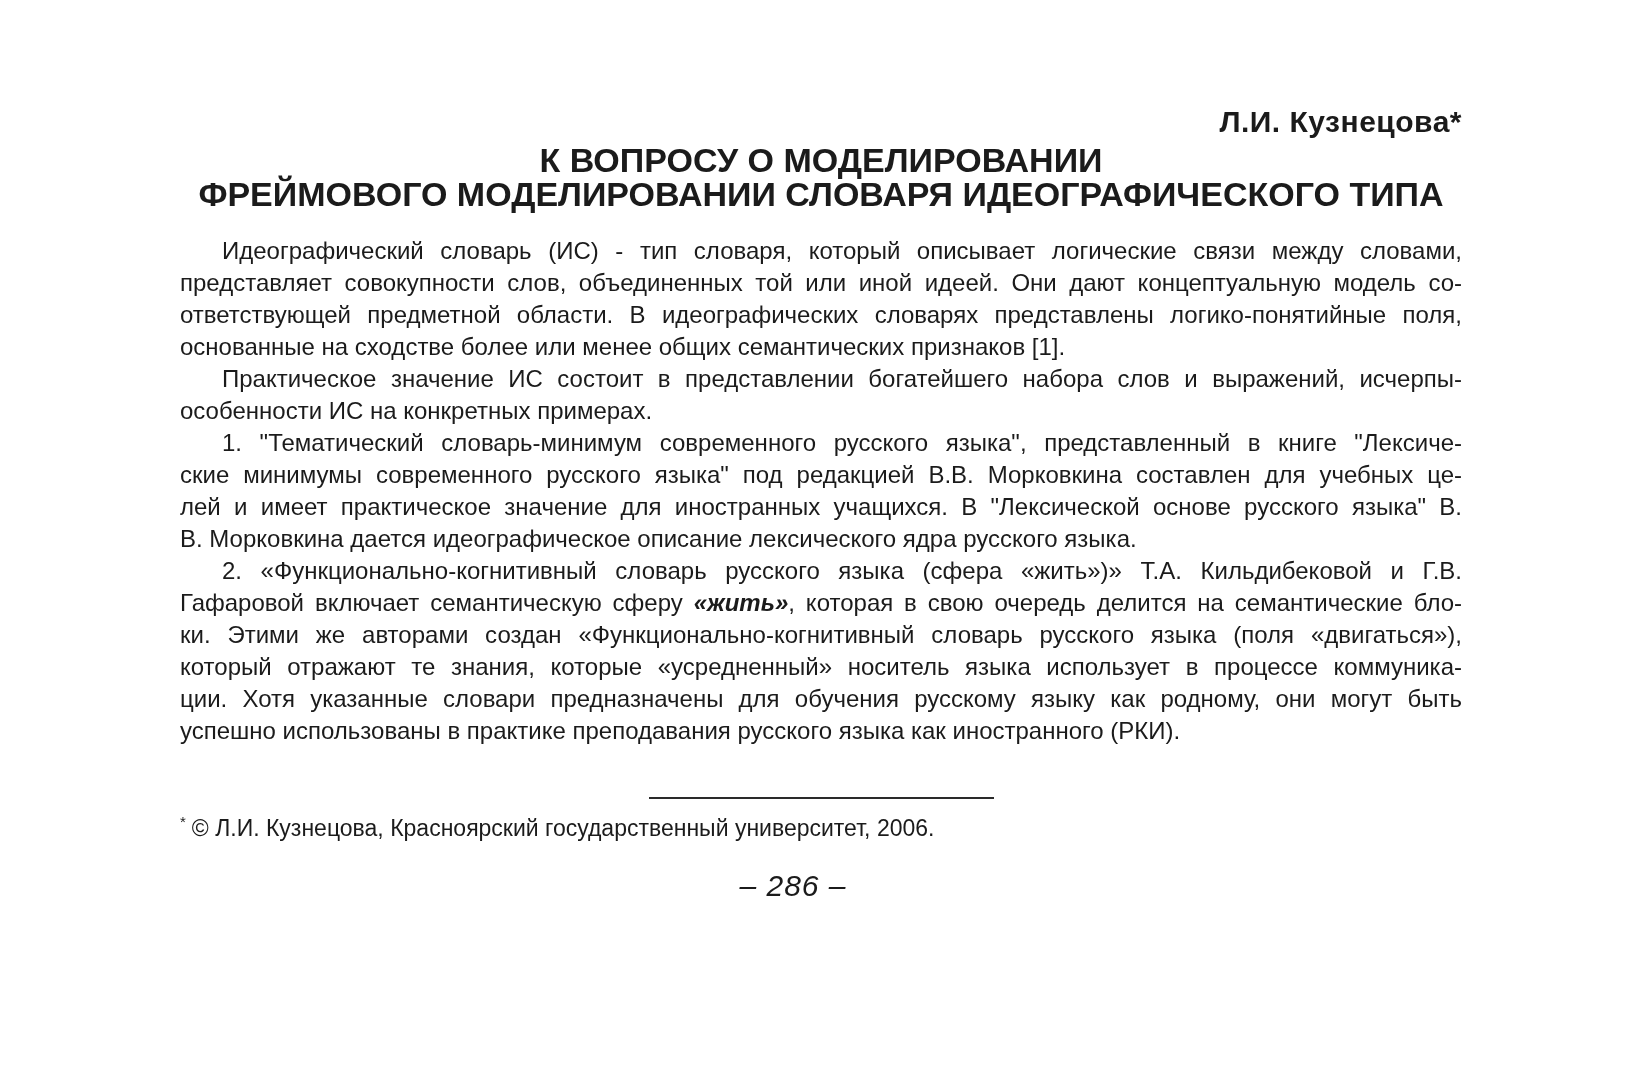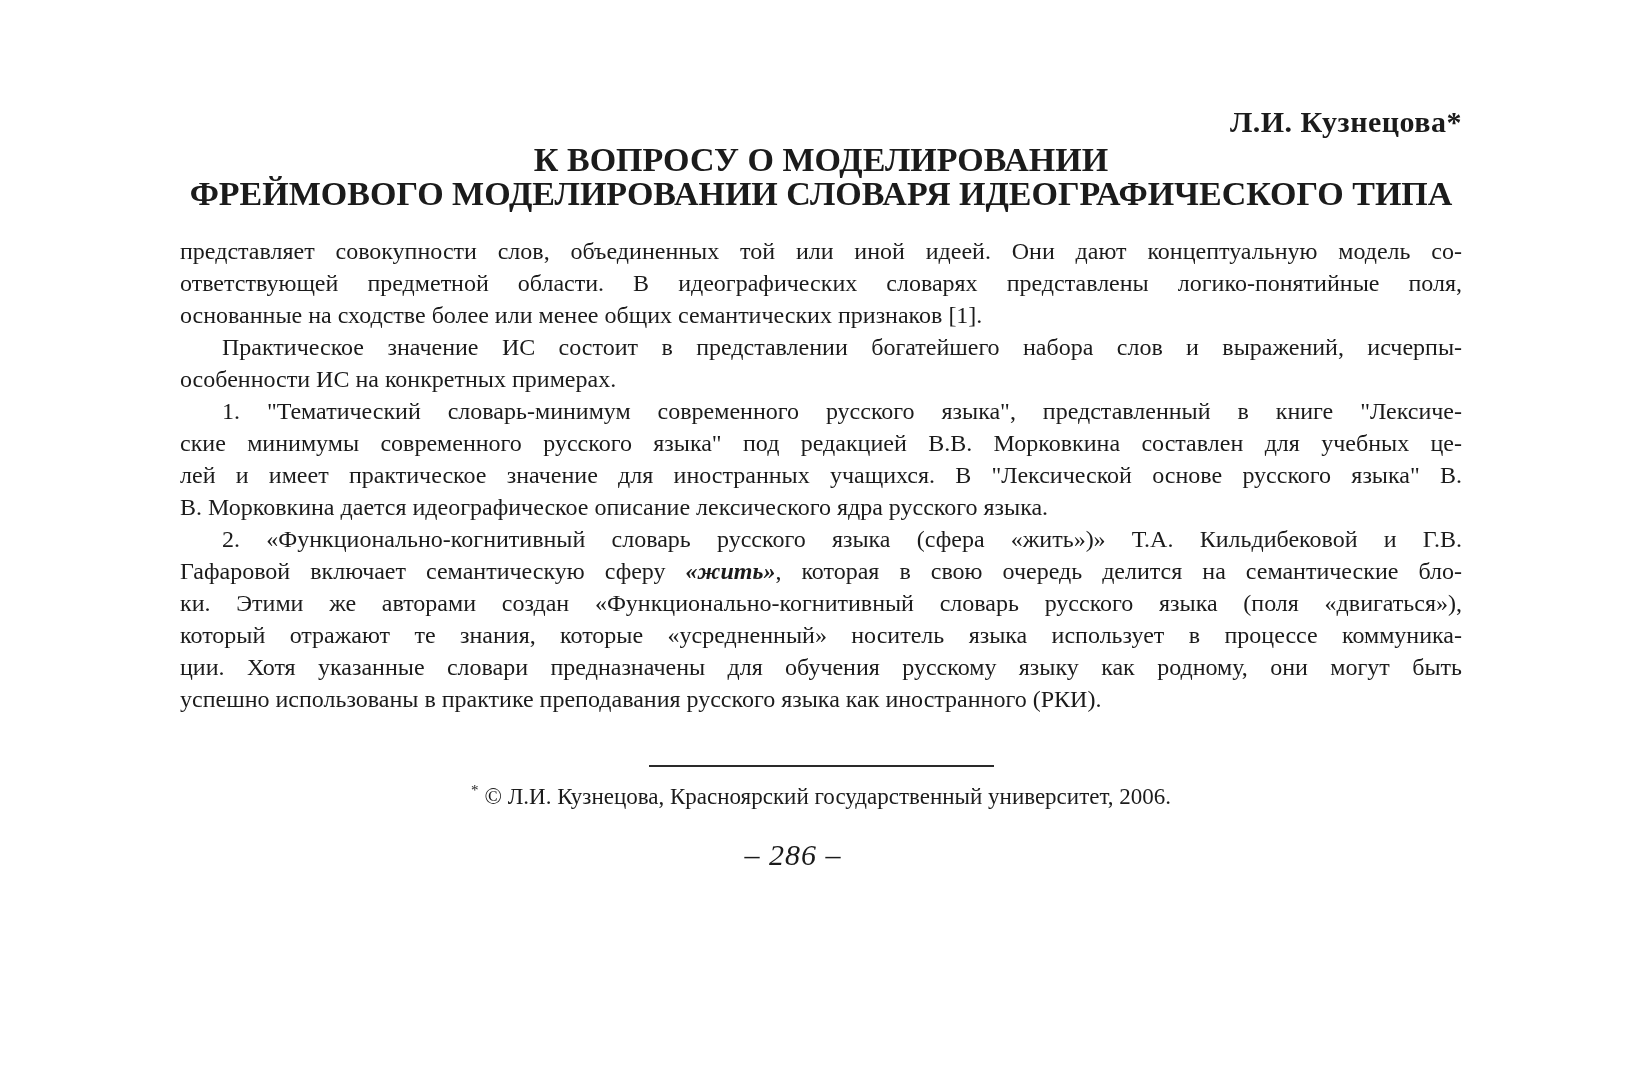--- a/index.html
+++ b/index.html
@@ -6,21 +6,21 @@
     margin: 0;
     padding: 0;
     background: #ffffff;
   }
   .page {
     position: relative;
     width: 1640px;
     height: 1080px;
     background: #ffffff;
     color: #1b1b1b;
-    font-family: Liberation Serif, serif;
+    font-family: Liberation Sans, sans-serif;
     overflow: hidden;
     box-sizing: border-box;
     padding: 0 180px 0 180px;
   }
   .content {
     width: 1282px;
   }
   .author {
     margin-top: 104px;
     text-align: right;
@@ -64,21 +64,20 @@
   .footnote-rule {
     margin-top: 50px;
     width: 345px;
     border: none;
     border-top: 2px solid #2a2a2a;
   }
   .footnote {
     margin-top: 2px;
     font-size: 23px;
     line-height: 30px;
-    text-align: center;
   }
   .footnote sup {
     font-size: 15px;
     margin-right: 6px;
   }
   .page-number {
     margin-top: 26px;
     text-align: center;
     font-style: italic;
     font-size: 30px;
@@ -93,20 +92,21 @@
   <div class="content">
 
     <div class="author">Л.И. Кузнецова*</div>
 
     <h1 class="title">
       <span class="title-line">К ВОПРОСУ О МОДЕЛИРОВАНИИ</span>
       <span class="title-line">ФРЕЙМОВОГО МОДЕЛИРОВАНИИ СЛОВАРЯ ИДЕОГРАФИЧЕСКОГО ТИПА</span>
     </h1>
 
     <div class="body-text" id="body-text">
+        <div class="line indent"><span>Идеографический словарь (ИС) - тип словаря, который описывает логические связи между словами,</span></div>
         <div class="line"><span>представляет совокупности слов, объединенных той или иной идеей. Они дают концептуальную модель со-</span></div>
         <div class="line"><span>ответствующей предметной области. В идеографических словарях представлены логико-понятийные поля,</span></div>
         <div class="line last"><span>основанные на сходстве более или менее общих семантических признаков [1].</span></div>
         <div class="line indent"><span>Практическое значение ИС состоит в представлении богатейшего набора слов и выражений, исчерпы-</span></div>
         <div class="line last"><span>особенности ИС на конкретных примерах.</span></div>
         <div class="line indent"><span>1. "Тематический словарь-минимум современного русского языка", представленный в книге "Лексиче-</span></div>
         <div class="line"><span>ские минимумы современного русского языка" под редакцией В.В. Морковкина составлен для учебных це-</span></div>
         <div class="line"><span>лей и имеет практическое значение для иностранных учащихся. В "Лексической основе русского языка" В.</span></div>
         <div class="line last"><span>В. Морковкина дается идеографическое описание лексического ядра русского языка.</span></div>
         <div class="line indent"><span>2. «Функционально-когнитивный словарь русского языка (сфера «жить»)» Т.А. Кильдибековой и Г.В.</span></div>

